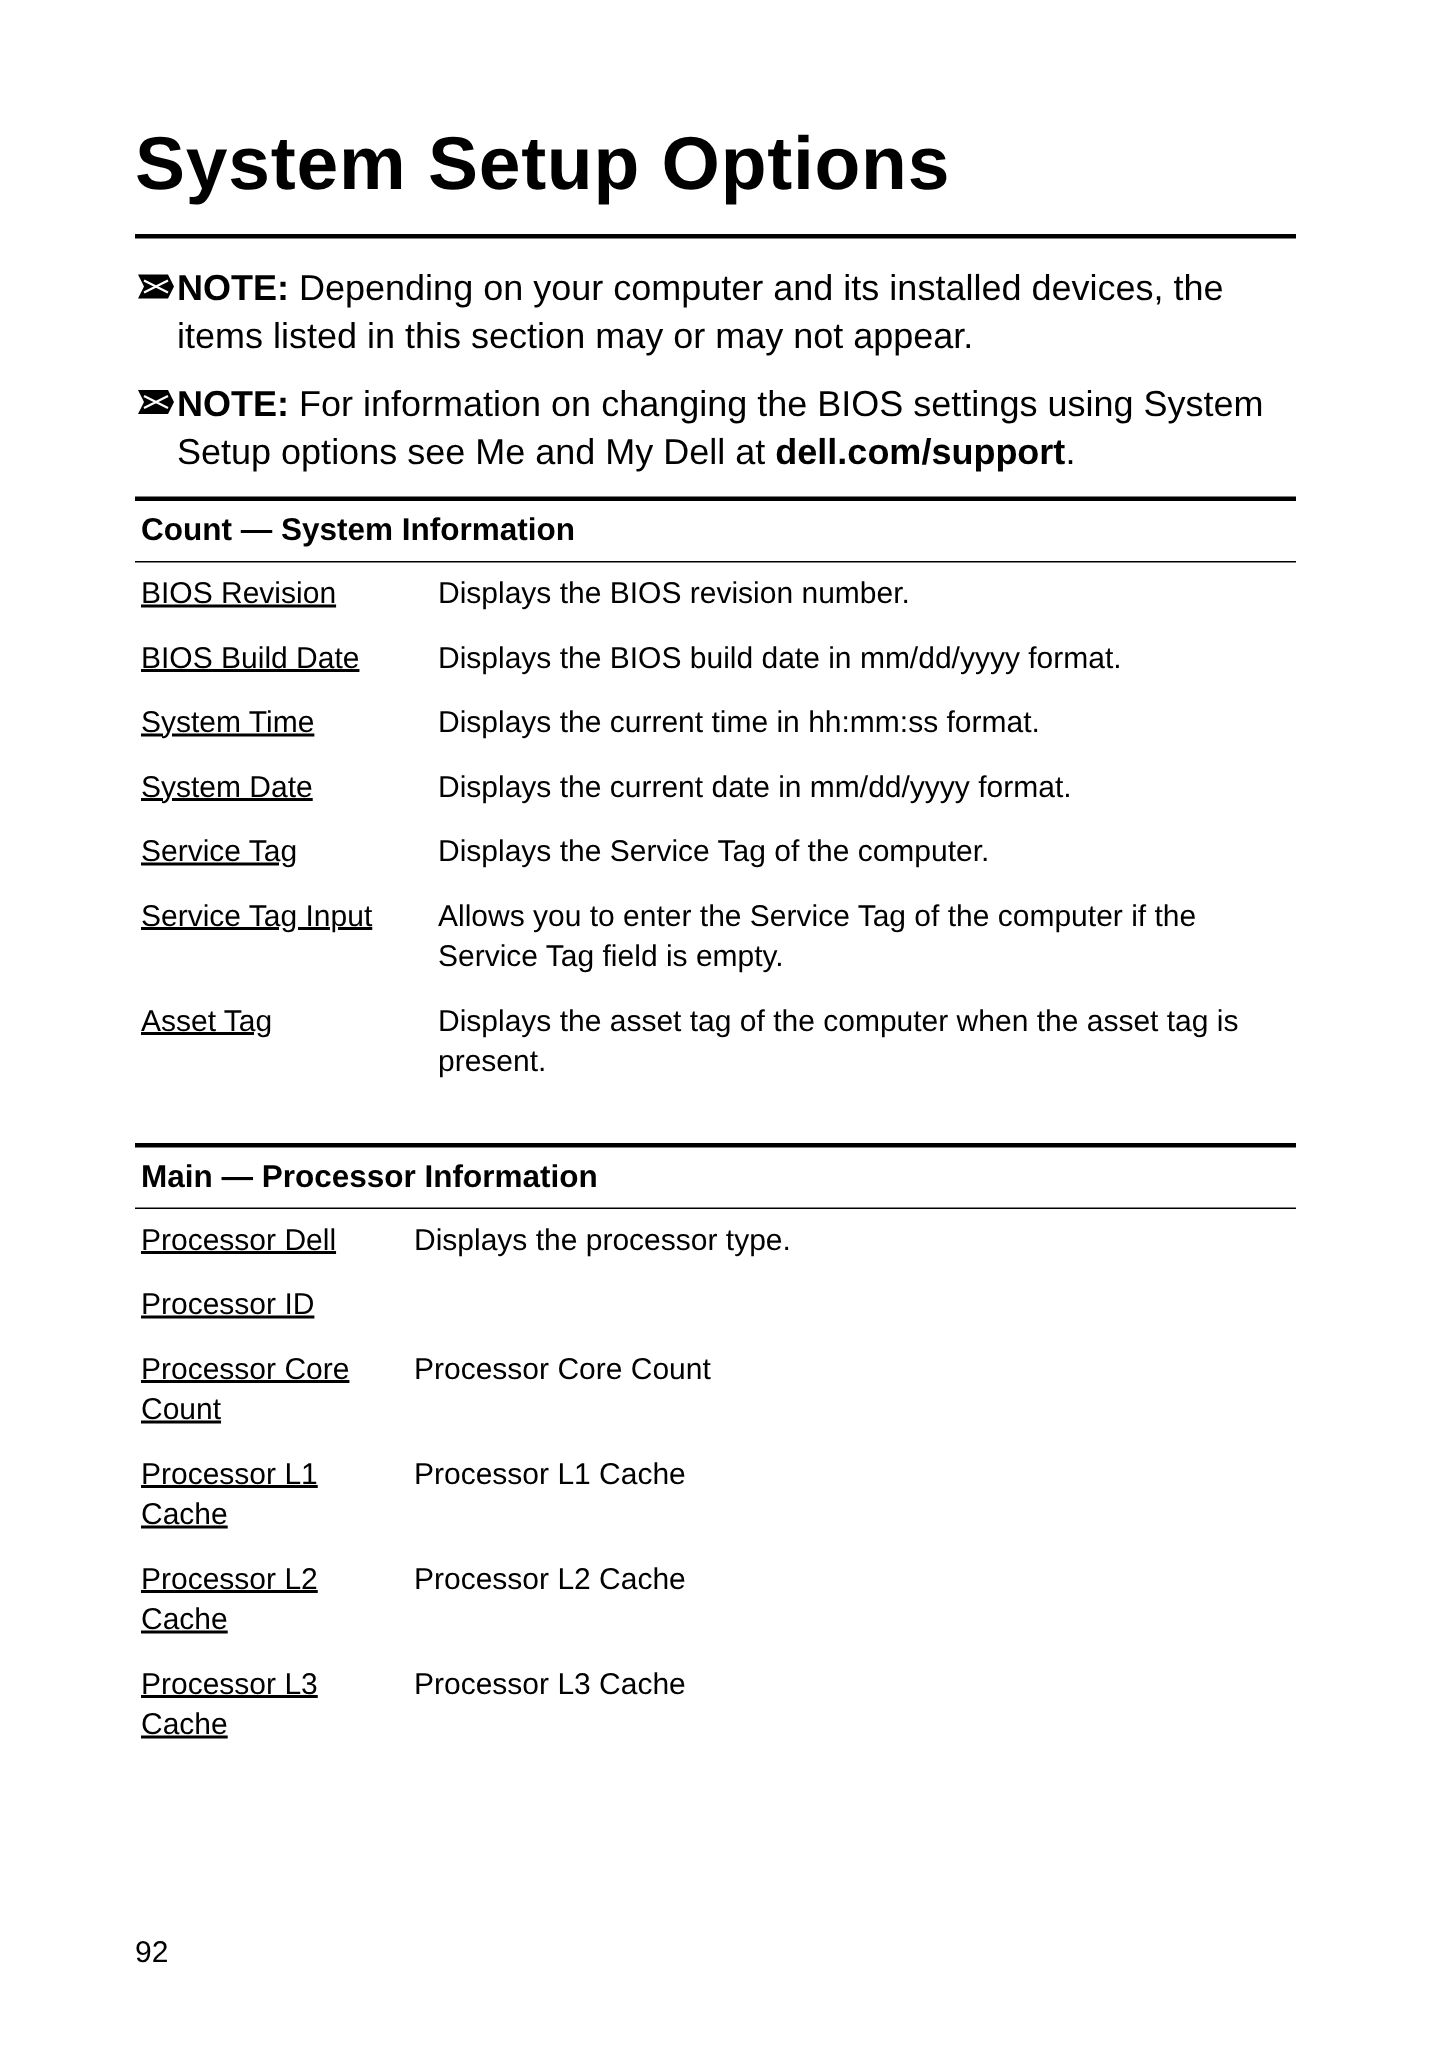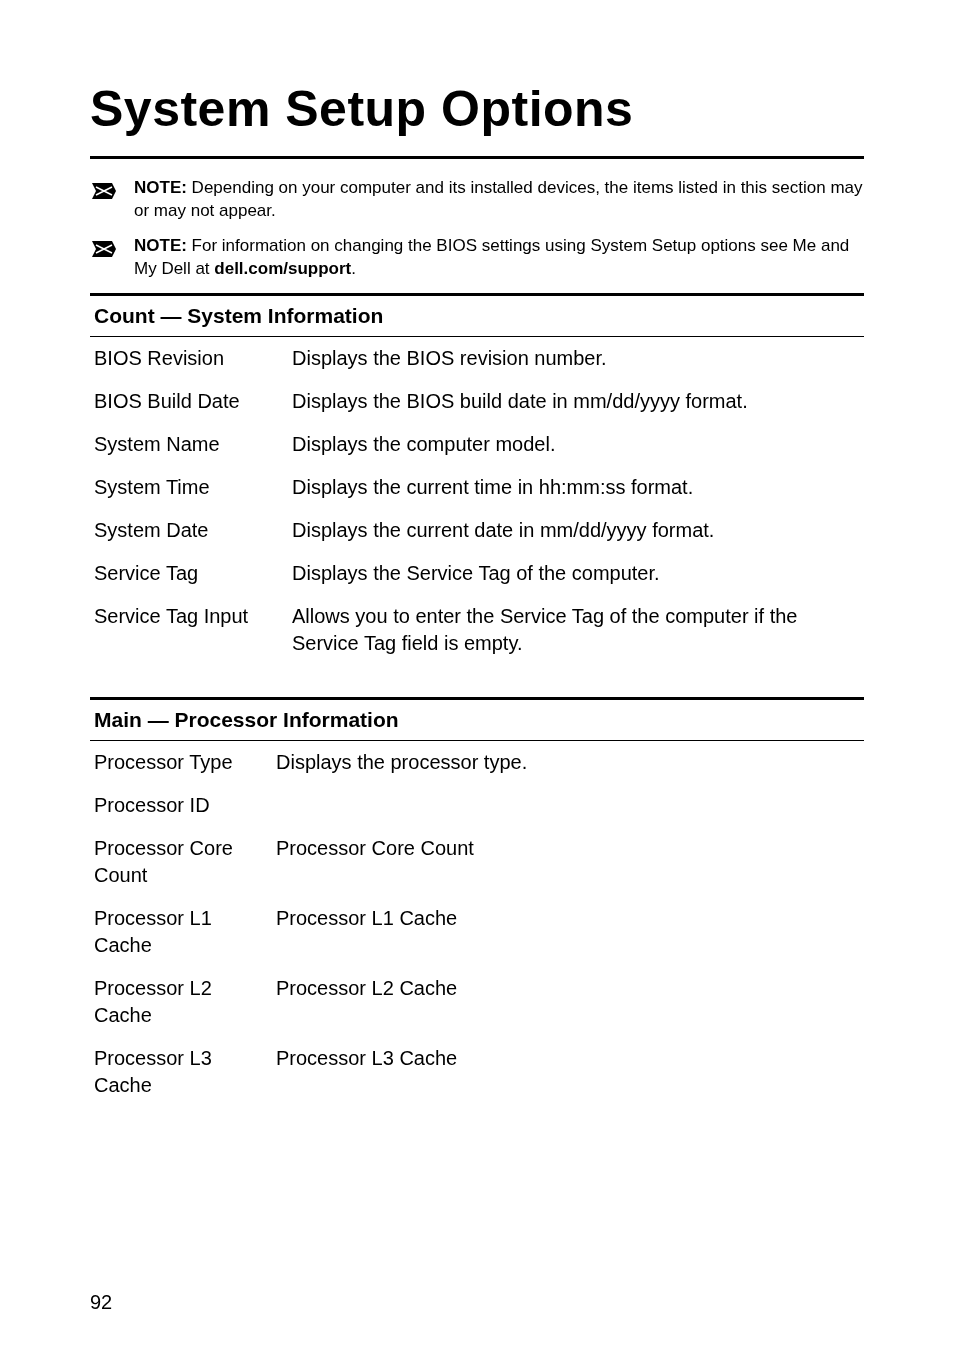--- a/index.html
+++ b/index.html
@@ -14,23 +14,22 @@
     font-size: 50px;
     font-weight: 700;
     letter-spacing: 0.5px;
     border-bottom: 3px solid #000;
     padding-bottom: 18px;
     margin-bottom: 18px;
   }
   .note-row {
     display: flex;
     align-items: flex-start;
-    gap: 16px;
     margin-bottom: 12px;
-    font-size: 17px;
+    font-size: 24px;
     line-height: 1.35;
   }
   .note-icon {
     flex: 0 0 auto;
     width: 28px;
     height: 24px;
     margin-top: 2px;
   }
   .note-text { flex: 1 1 auto; }
   .note-text .bold { font-weight: 700; }
@@ -48,20 +47,21 @@
     font-size: 20px;
     line-height: 1.35;
   }
   .kv-row {
     display: flex;
     padding: 8px 4px;
     gap: 12px;
   }
   .kv-key {
     flex: 0 0 186px;
+    text-decoration: underline;
   }
   .kv-val {
     flex: 1 1 auto;
   }
   .section-gap { height: 22px; }
   .page-number {
     position: absolute;
     left: 90px;
     bottom: 52px;
     font-size: 20px;
@@ -101,47 +101,47 @@
 <div class="kv-table">
   <div class="kv-row">
     <div class="kv-key">BIOS Revision</div>
     <div class="kv-val">Displays the BIOS revision number.</div>
   </div>
   <div class="kv-row">
     <div class="kv-key">BIOS Build Date</div>
     <div class="kv-val">Displays the BIOS build date in mm/dd/yyyy format.</div>
   </div>
   <div class="kv-row">
-    <div class="kv-key">System Name</div>
-    <div class="kv-val">Displays the computer model.</div>
-  </div>
-  <div class="kv-row">
     <div class="kv-key">System Time</div>
     <div class="kv-val">Displays the current time in hh:mm:ss format.</div>
   </div>
   <div class="kv-row">
     <div class="kv-key">System Date</div>
     <div class="kv-val">Displays the current date in mm/dd/yyyy format.</div>
   </div>
   <div class="kv-row">
     <div class="kv-key">Service Tag</div>
     <div class="kv-val">Displays the Service Tag of the computer.</div>
   </div>
   <div class="kv-row">
     <div class="kv-key">Service Tag Input</div>
     <div class="kv-val">Allows you to enter the Service Tag of the computer if the Service Tag field is empty.</div>
   </div>
+  <div class="kv-row">
+    <div class="kv-key">Asset Tag</div>
+    <div class="kv-val">Displays the asset tag of the computer when the asset tag is present.</div>
+  </div>
 </div>
 
 <div class="section-gap"></div>
 
 <div class="section-header">Main — Processor Information</div>
 <div class="kv-table">
   <div class="kv-row">
-    <div class="kv-key" style="flex-basis:170px">Processor Type</div>
+    <div class="kv-key" style="flex-basis:170px">Processor Dell</div>
     <div class="kv-val">Displays the processor type.</div>
   </div>
   <div class="kv-row">
     <div class="kv-key" style="flex-basis:170px">Processor ID</div>
   </div>
   <div class="kv-row">
     <div class="kv-key" style="flex-basis:170px">Processor Core Count</div>
     <div class="kv-val">Processor Core Count</div>
   </div>
   <div class="kv-row">

